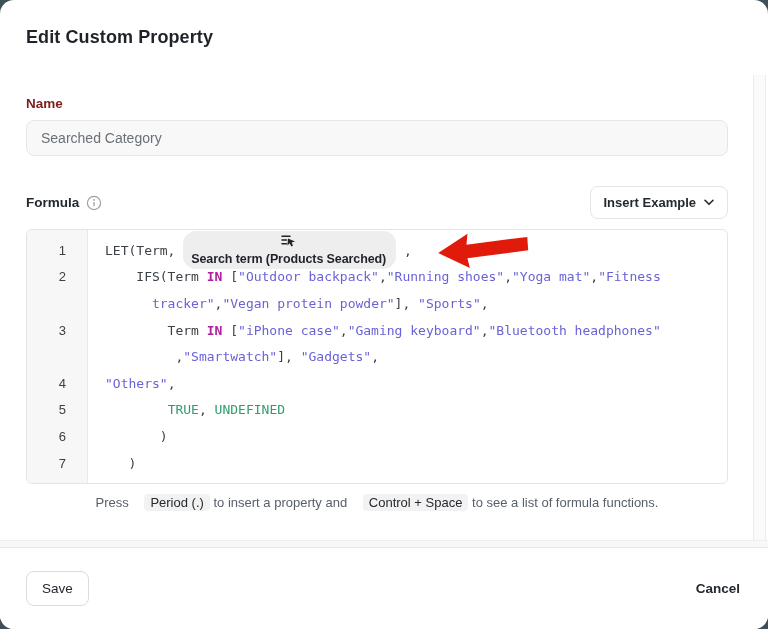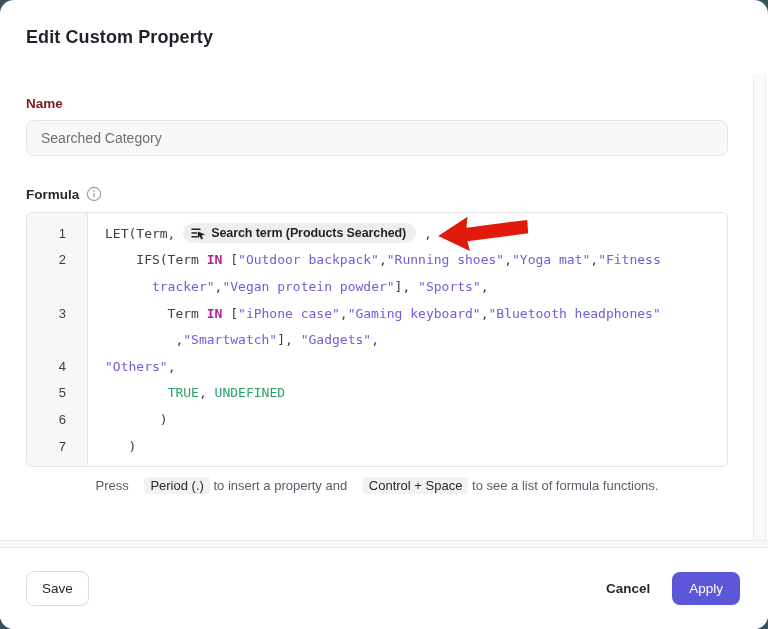--- a/index.html
+++ b/index.html
@@ -33,21 +33,21 @@
   .code-row{display:flex;position:relative;height:26.6px;align-items:center;}
   .gutter{flex:0 0 60px;text-align:right;padding-right:21px;font-size:13px;color:#3c4043;z-index:1;}
   .line{white-space:pre;font-family:"DejaVu Sans Mono",monospace;font-size:13px;color:var(--code-text);
     padding-left:18px;z-index:1;display:flex;align-items:center;}
   .line span{white-space:pre;}
   .tok-kw{color:var(--kw);font-weight:700;}
   .tok-str{color:var(--str);}
   .tok-const{color:var(--const);}
   .chip{display:inline-flex;align-items:center;gap:5px;background:#eeeeee;border-radius:13px;
     padding:3px 10px 3px 8px;font-family:"Liberation Sans",sans-serif;font-size:12.5px;font-weight:600;
-    color:#1f2329;cursor:pointer;letter-spacing:-.1px;}
+    color:#1f2329;cursor:pointer;letter-spacing:-.1px;flex-direction:column;}
   .red-arrow{position:absolute;left:406px;top:1px;width:100px;height:36px;z-index:2;transform:rotate(-4deg);}
   .hint{margin-top:11px;text-align:center;font-size:13px;color:#57606a;}
   .kbd{background:#f2f2f2;border-radius:4px;padding:1px 6px;color:#24292f;margin-left:12px;}
   .scrollbar-track{position:absolute;top:75px;right:2px;width:13px;height:468px;background:#fafafa;
     border-left:1px solid #ececec;border-right:1px solid #ececec;}
   .pre-footer-band{position:absolute;left:0;right:0;bottom:82px;height:7px;background:#f8f8f8;
     border-top:1px solid #eeeeee;}
   .footer{position:absolute;left:0;right:0;bottom:0;height:82px;border-top:1px solid #e7e7e7;
     display:flex;align-items:center;justify-content:space-between;padding:0 28px 0 26px;background:#fff;}
   .btn{font-family:"Liberation Sans",sans-serif;font-size:13.5px;cursor:pointer;}
@@ -72,20 +72,28 @@
       <div class="formula-left">
         <span class="formula-label">Formula</span>
         <span class="info-icon">
           <svg width="16" height="16" viewBox="0 0 16 16" fill="none">
             <circle cx="8" cy="8" r="6.6" stroke="currentColor" stroke-width="1.2"></circle>
             <circle cx="8" cy="4.9" r="0.9" fill="currentColor"></circle>
             <rect x="7.35" y="7" width="1.3" height="4.4" rx="0.6" fill="currentColor"></rect>
           </svg>
         </span>
       </div>
+      <button class="insert-btn">
+        <span>Insert Example</span>
+        <span style="display:inline-flex;">
+          <svg width="10" height="7" viewBox="0 0 10 7" fill="none">
+            <path d="M1 1.3 L5 5.3 L9 1.3" stroke="#24292f" stroke-width="1.6" stroke-linecap="round" stroke-linejoin="round"></path>
+          </svg>
+        </span>
+      </button>
     </div>
 
     <div class="code-box">
       <div id="code-rows">
           <div class="code-row">
             <div class="gutter">1</div>
             <div class="line"><span class="tok-plain">LET(Term, </span><span class="chip"><span style="display: inline-flex;"><svg width="15" height="13" viewBox="0 0 15 13" fill="none">
                     <path d="M1 2.2h8M1 6h4.5M1 9.8h4.5" stroke="#1f2329" stroke-width="1.5" stroke-linecap="round"></path>
                     <path d="M7 4.5 L14 7.4 L10.6 8.4 L12 11.6 L10.2 12.4 L8.8 9.2 L6.4 11.4 Z" fill="#1f2329"></path>
                   </svg></span><span>Search term (Products Searched)</span></span><span class="tok-plain"> ,</span></div>
@@ -140,17 +148,16 @@
 
   </div>
 
   <div class="scrollbar-track"></div>
   <div class="pre-footer-band"></div>
 
   <div class="footer">
     <button class="btn save-btn">Save</button>
     <div class="footer-right">
       <button class="btn cancel-btn">Cancel</button>
-      <button class="btn apply-btn">Apply</button>
     </div>
   </div>
 
 </div>
 
 </body></html>

